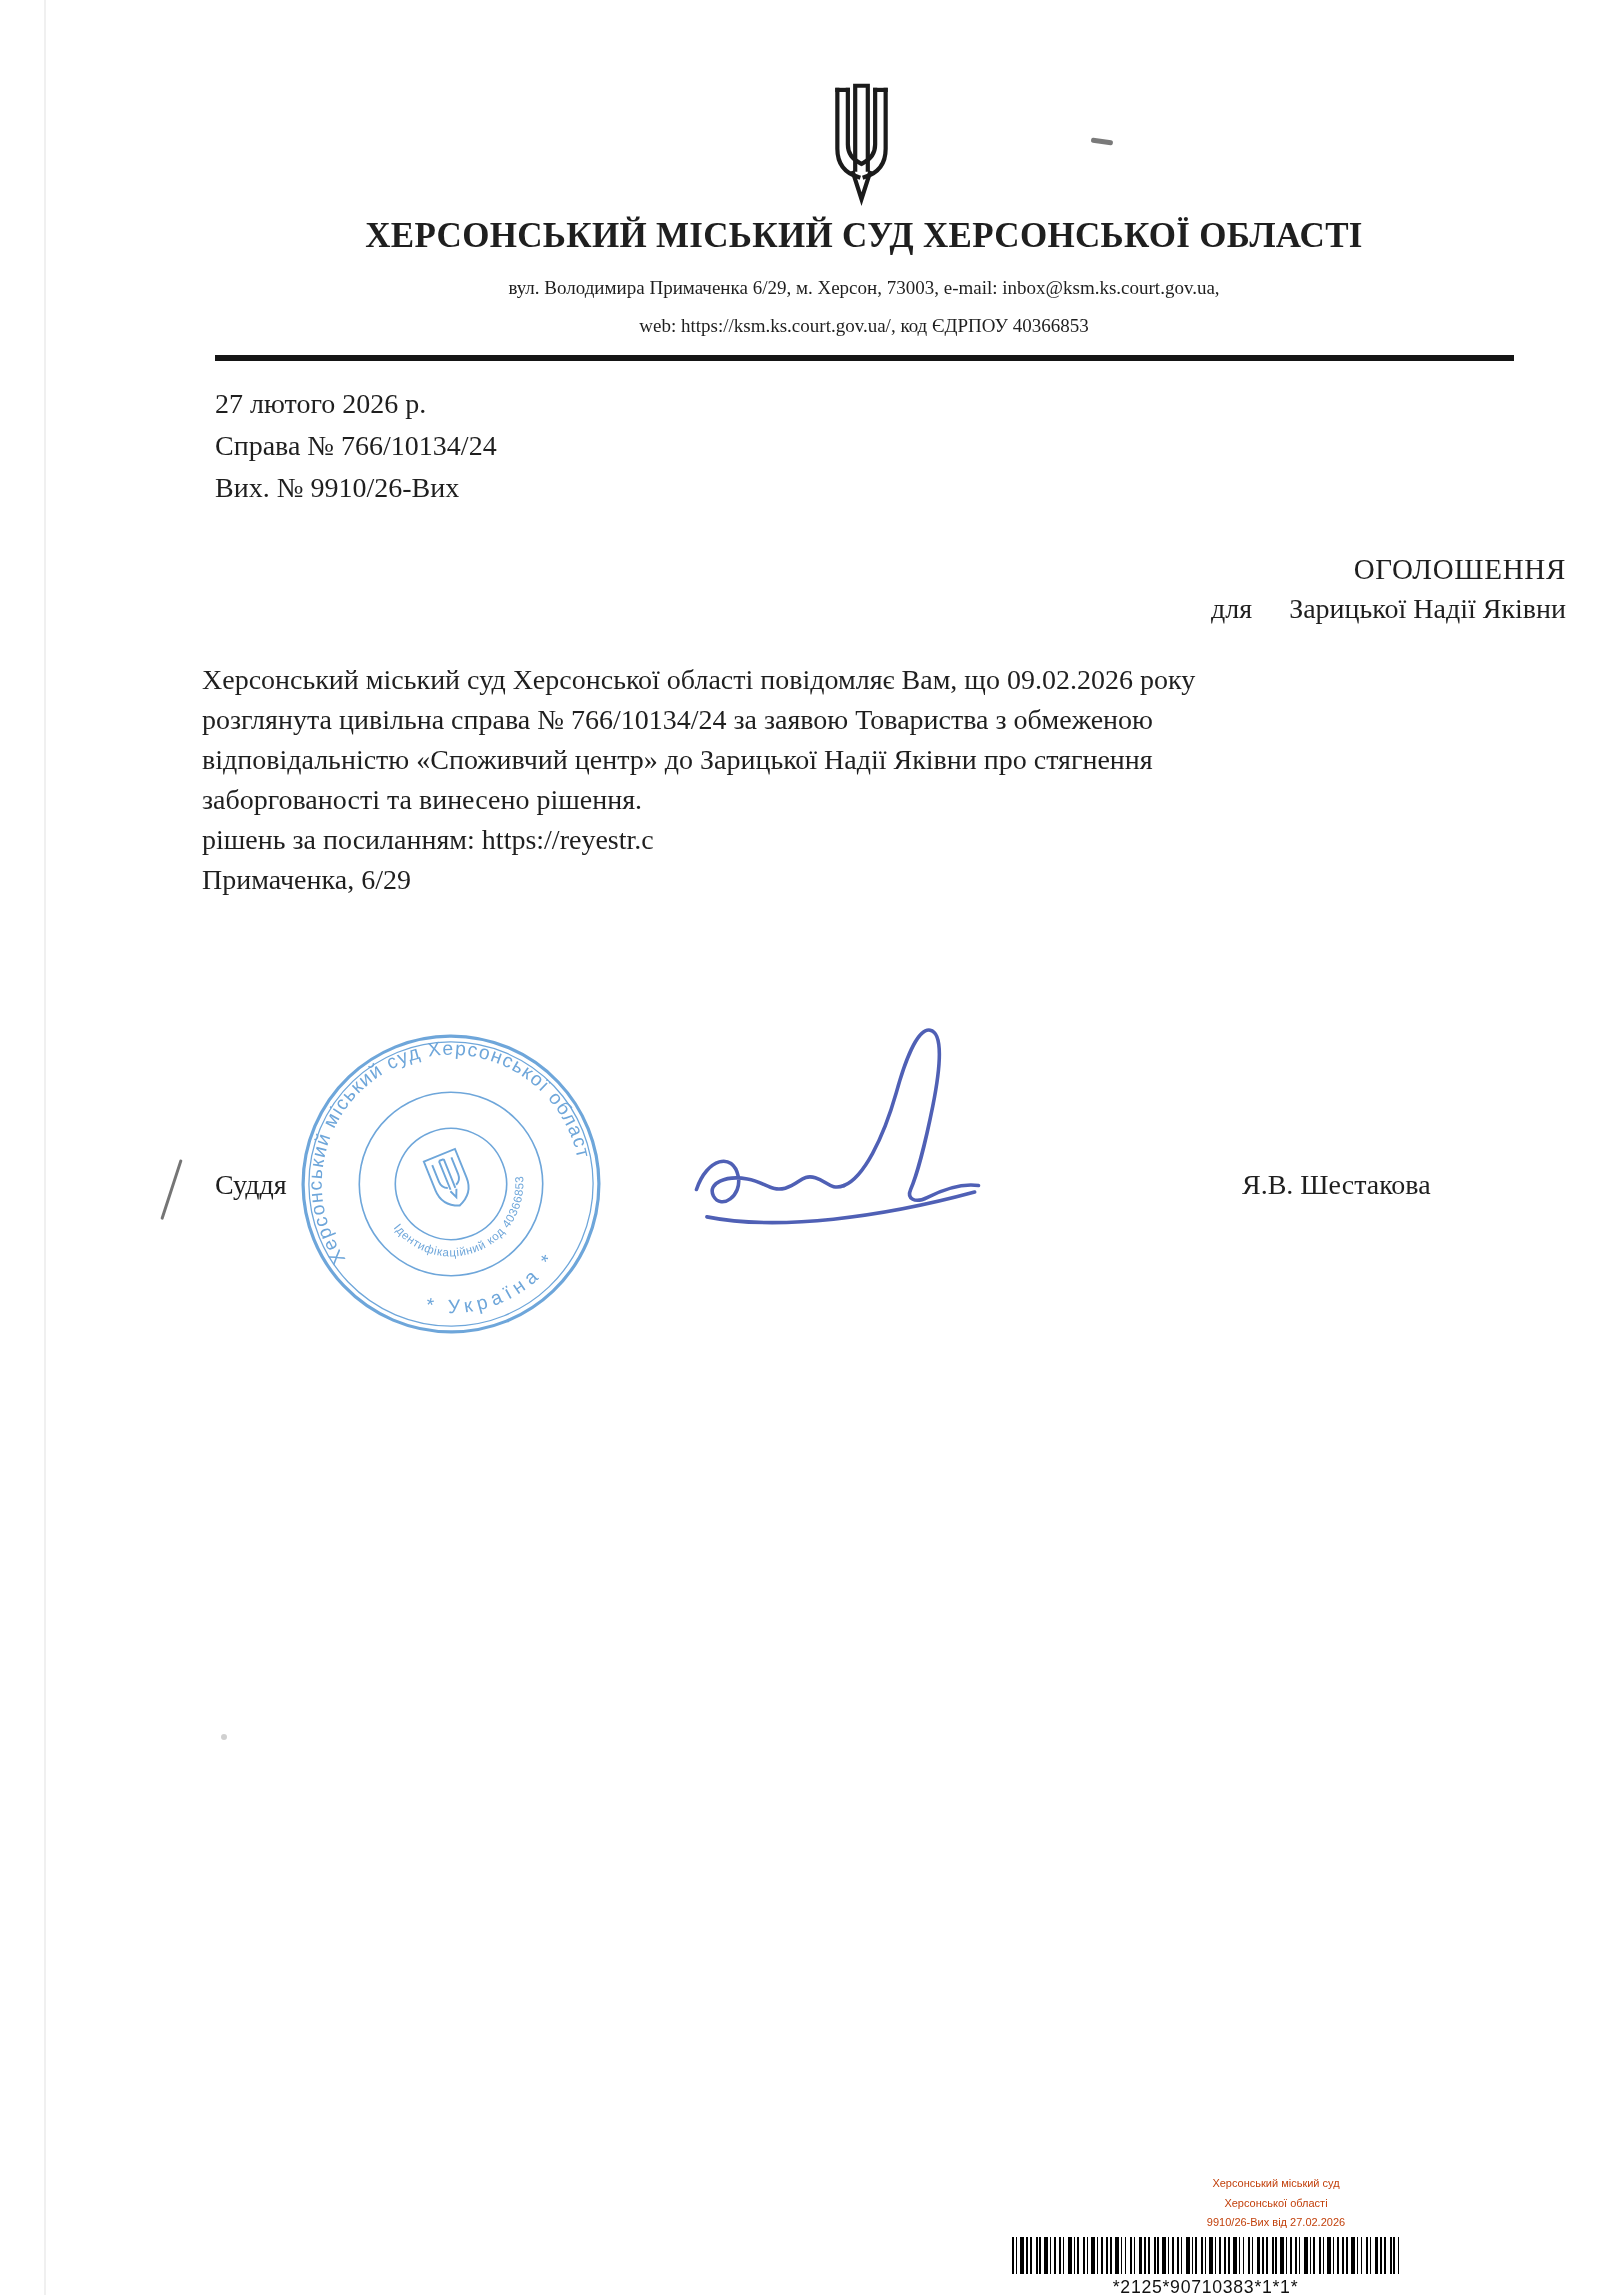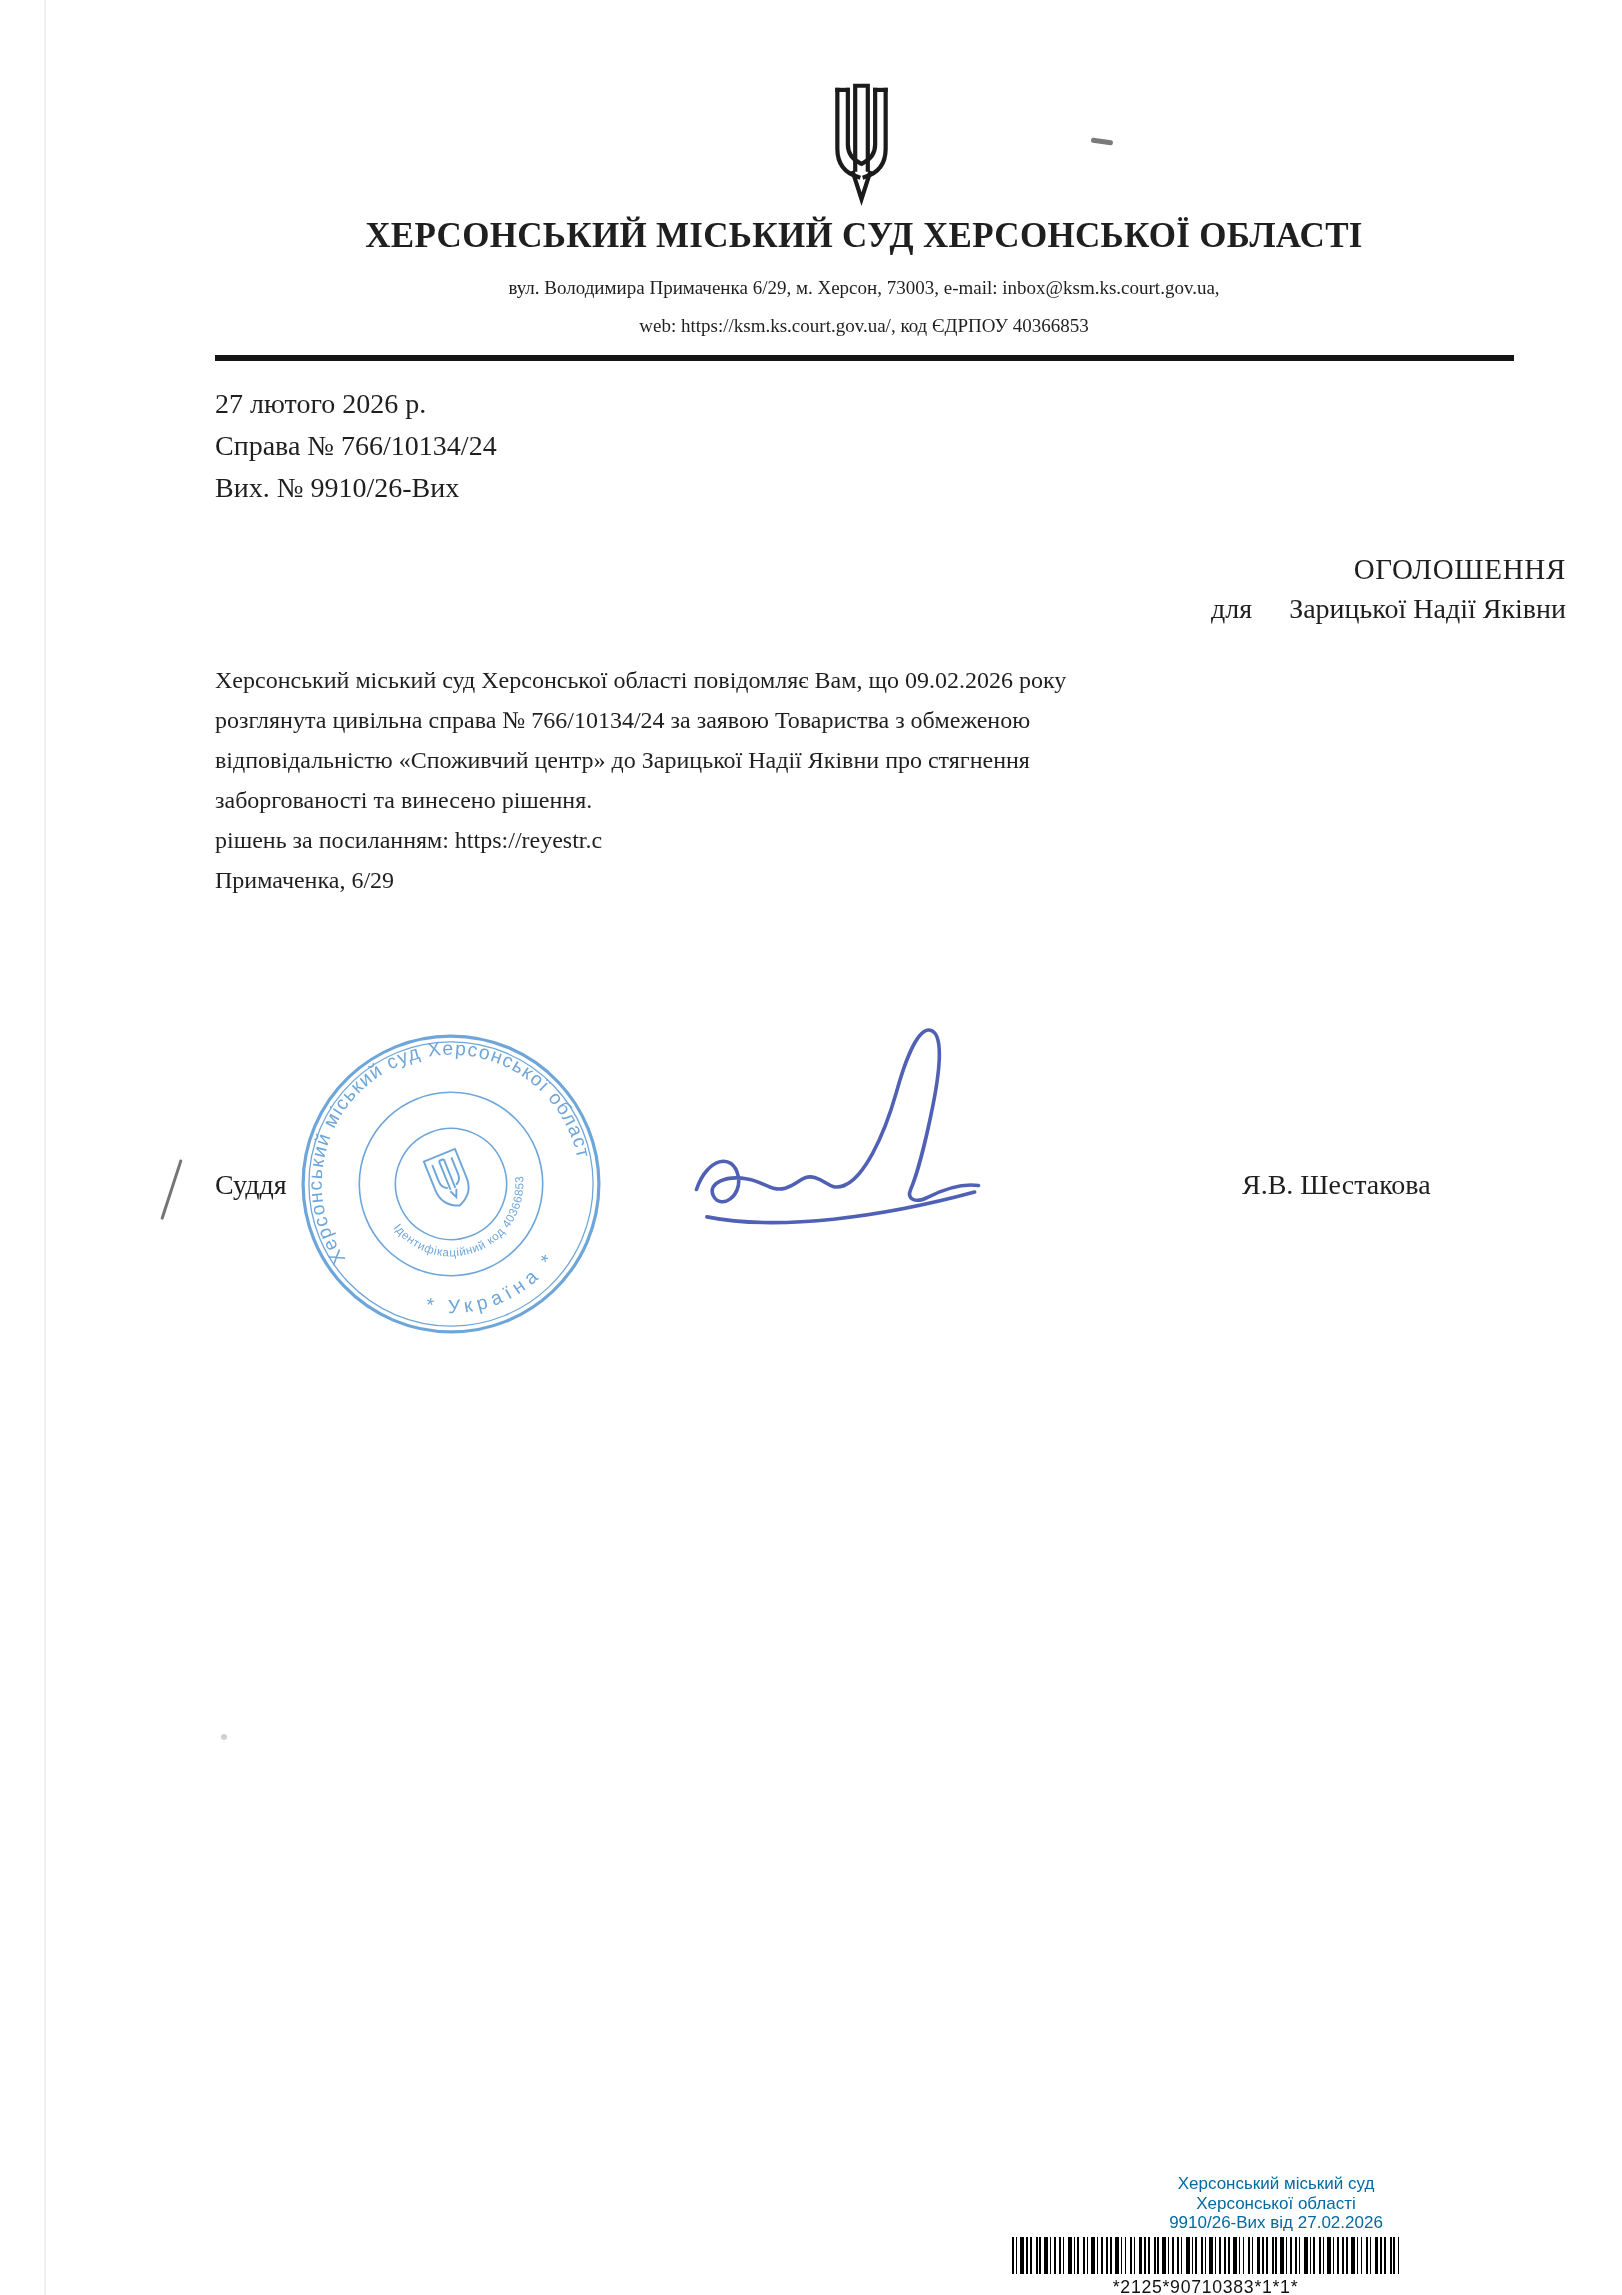--- a/index.html
+++ b/index.html
@@ -22,33 +22,33 @@
   .a2{top:315px}
   .rule{left:215px;top:355px;width:1299px;height:5.9px;background:#151515}
 
   
   .meta{left:215px;top:383px;font-size:28px;line-height:42px}
 
   
   .doc-title{left:162px;top:553px;width:1404px;text-align:right;font-size:29px;letter-spacing:0.7px}
   .addressee{left:162px;top:593px;width:1404px;text-align:right;font-size:28px}
   .addressee .lbl{margin-right:37px}
-  .body-text{left:215px;top:660px;width:1335px;font-size:24px;line-height:40px}
+  .body-text{left:202px;top:660px;width:1335px;font-size:28px;line-height:40px}
 
   
   .sig-role{left:215px;top:1169px;font-size:28px}
   .sig-name{left:1242px;top:1169px;font-size:28px}
   .pen-mark{left:170px;top:1158px;width:2.6px;height:63px;background:#3a3a3a;transform:rotate(18deg);opacity:.7;border-radius:1.3px}
   .stamp{left:296px;top:1029px;width:310px;height:310px;transform:rotate(-22deg);opacity:.82}
   .stamp text{font-family:"Liberation Sans","DejaVu Sans",sans-serif}
   .signature{left:687px;top:1021px;width:301px;height:222px}
 
   
   .footer-text{left:1106px;top:2174px;width:340px;text-align:center;
-    font-family:"Liberation Sans","DejaVu Sans",sans-serif;font-size:17px;line-height:19.6px;color:#0369a1}
+    font-family:"Liberation Sans","DejaVu Sans",sans-serif;font-size:11px;line-height:19.6px;color:#c2410c}
   .barcode{left:1012px;top:2237px;width:387px;height:37px;
     background:repeating-linear-gradient(90deg,
       #000 0 2px,#fff 2px 3.9px,#000 3.9px 5.2px,#fff 5.2px 8.5px,#000 8.5px 12.4px,
       #fff 12.4px 14.4px,#000 14.4px 15.7px,#fff 15.7px 18.3px,#000 18.3px 20px,#fff 20px 23.6px)}
   .barcode-text{left:1012px;top:2277px;width:387px;text-align:center;
     font-family:"Liberation Sans","DejaVu Sans",sans-serif;font-size:17.7px;letter-spacing:0.7px;color:#111}
 </style>
 </head>
 <body>
 

